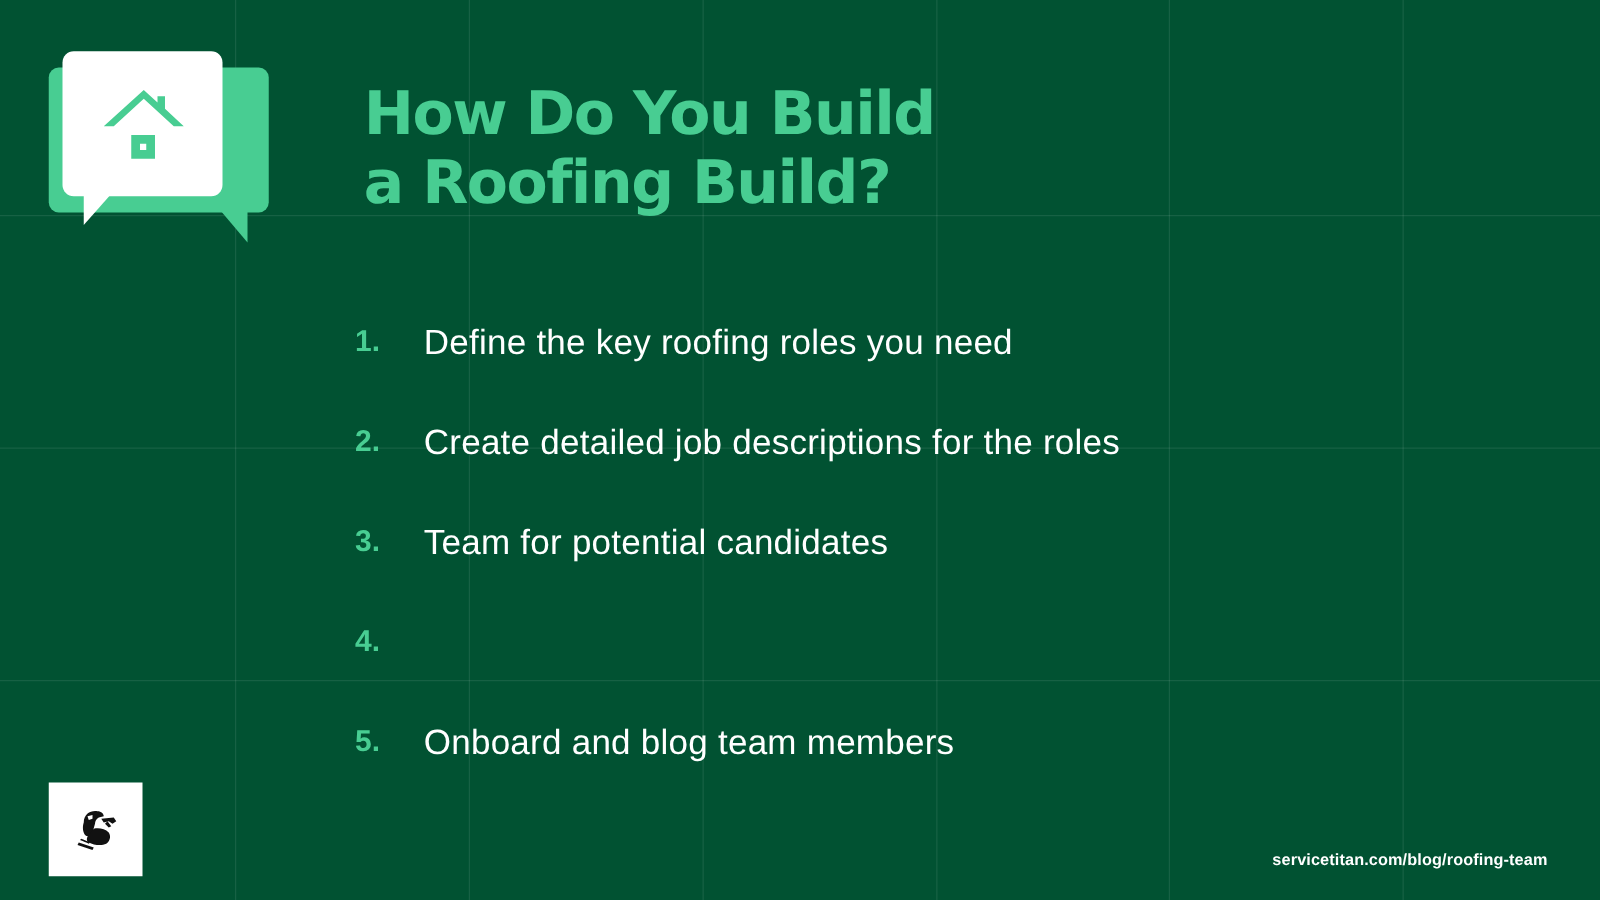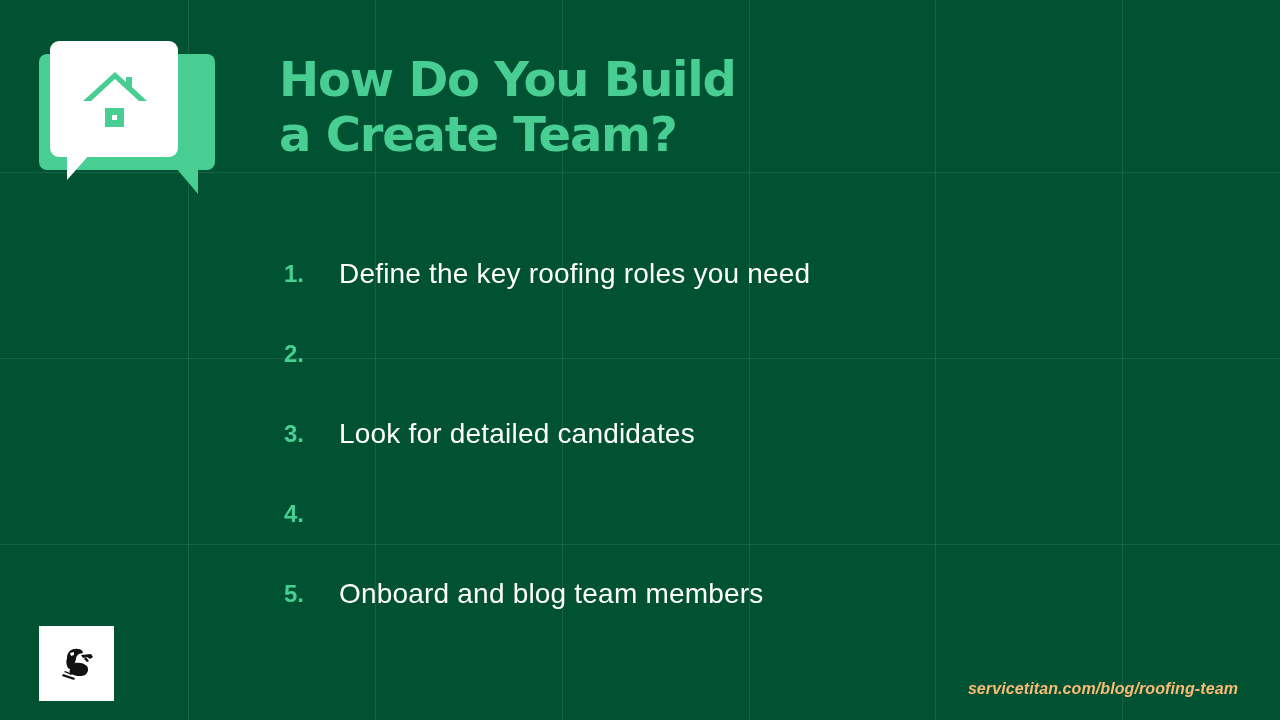--- a/index.html
+++ b/index.html
@@ -20,21 +20,21 @@
     .logo-icon {
       position: absolute; left: 38px; top: 40px; width: 180px; height: 156px;
     }
     .title {
       position: absolute; left: 279px; top: 52px;
       color: #48CD92;
       font-family: "DejaVu Sans", sans-serif;
       font-weight: bold;
       font-size: 48px; line-height: 55px;
       letter-spacing: -1.2px;
-      margin: 0;
+      margin: 12px;
     }
     .steps {
       position: absolute; left: 284px; top: 234px;
       list-style: none; margin: 0; padding: 0;
     }
     .step {
       display: flex; align-items: center;
       height: 80px;
     }
     .step-num {
@@ -50,25 +50,24 @@
       letter-spacing: 0.2px;
       text-align: right;
     }
     .brand-badge {
       position: absolute; left: 39px; top: 626px; width: 75px; height: 75px;
       background: #FFFFFF;
       display: flex; align-items: center; justify-content: center;
     }
     .source-url {
       position: absolute; right: 42px; top: 680px;
-      color: #fdba74;
+      color: #ffffff;
       font-family: "Liberation Sans", sans-serif;
-      font-size: 16px; font-weight: bold;
+      font-size: 13px; font-weight: bold;
       letter-spacing: 0.1px;
-      font-style: italic;
     }
   </style>
 </head>
 <body>
 
 <div class="grid-line-v" style="left:188px"></div>
 <div class="grid-line-v" style="left:375px"></div>
 <div class="grid-line-v" style="left:562px"></div>
 <div class="grid-line-v" style="left:749px"></div>
 <div class="grid-line-v" style="left:935px"></div>
@@ -88,34 +87,35 @@
 
     <polygon points="77,32 45,61 53,61 77,39 101,61 109,61 94,47 94,37 88,37 88,42" fill="#48CD92"></polygon>
 
     <rect x="67" y="68" width="19" height="19" fill="#48CD92"></rect>
     <rect x="74" y="75" width="5" height="5" fill="#FFFFFF"></rect>
   </svg>
 </div>
 
 <h1 class="title">
   <span>How Do You Build</span><br>
-  <span>a Create Team?</span>
+  <span>a Roofing Build?</span>
 </h1>
 
 <ol class="steps">
   <li class="step">
     <span class="step-num">1.</span>
     <span class="step-text">Define the key roofing roles you need</span>
   </li>
   <li class="step">
     <span class="step-num">2.</span>
+    <span class="step-text">Create detailed job descriptions for the roles</span>
   </li>
   <li class="step">
     <span class="step-num">3.</span>
-    <span class="step-text">Look for detailed candidates</span>
+    <span class="step-text">Team for potential candidates</span>
   </li>
   <li class="step">
     <span class="step-num">4.</span>
   </li>
   <li class="step">
     <span class="step-num">5.</span>
     <span class="step-text">Onboard and blog team members</span>
   </li>
 </ol>
 

